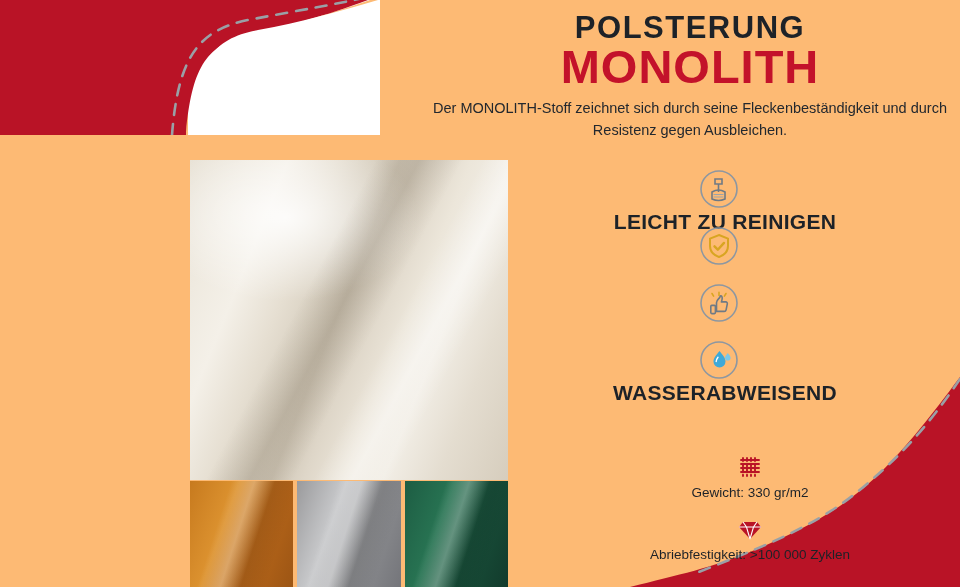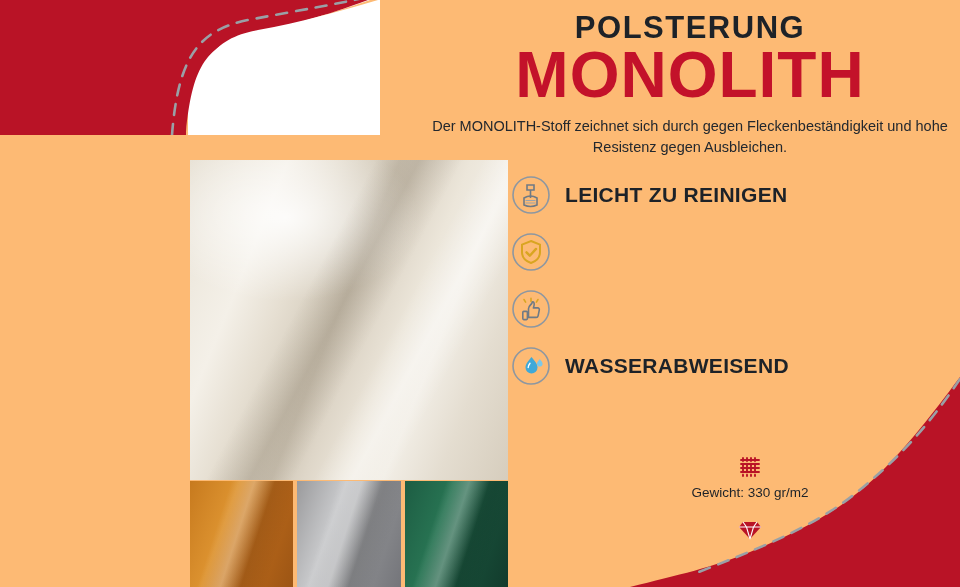--- a/index.html
+++ b/index.html
@@ -50,21 +50,21 @@
     text-align: center;
   }
   .h-sub {
     font-size: 31px;
     font-weight: bold;
     letter-spacing: 1.5px;
     color: #1d2228;
     line-height: 1.05;
   }
   .h-main {
-    font-size: 64px;
+    font-size: 47px;
     font-weight: bold;
     letter-spacing: 1px;
     color: #c3122a;
     line-height: 1.02;
     margin-top: -2px;
   }
   .desc {
     margin-top: 8px;
     font-size: 14.5px;
     color: #23282e;
@@ -133,20 +133,21 @@
     position: absolute;
     left: 510px;
     top: 168px;
     width: 430px;
   }
   .feature {
     display: flex;
     align-items: center;
     height: 53px;
     margin-bottom: 4px;
+    flex-direction: column;
   }
   .feature-icon {
     width: 42px;
     height: 42px;
     flex: 0 0 42px;
     display: flex;
     align-items: center;
     justify-content: center;
     margin-right: 13px;
   }
@@ -197,21 +198,21 @@
   <div class="corner-br">
     <svg width="330" height="210" viewBox="0 0 330 210" xmlns="http://www.w3.org/2000/svg">
       <path d="M330,210 L330,0 C300,40 280,66 250,96 C215,130 180,150 120,175 C84,190 48,198 0,210 Z" fill="#b91326"></path>
       <path d="M330,2 C296,52 268,82 226,116 C184,150 128,172 66,196" fill="none" stroke="#9aa0a6" stroke-width="2.6" stroke-dasharray="11 9" stroke-linecap="round"></path>
     </svg>
   </div>
 
   <div class="head-block">
     <div class="h-sub">POLSTERUNG</div>
     <div class="h-main">MONOLITH</div>
-    <div class="desc">Der MONOLITH-Stoff zeichnet sich durch gegen Fleckenbeständigkeit und hohe Resistenz gegen Ausbleichen.</div>
+    <div class="desc">Der MONOLITH-Stoff zeichnet sich durch seine Fleckenbeständigkeit und durch Resistenz gegen Ausbleichen.</div>
   </div>
 
   <div class="fabric-main"></div>
 
   <div class="swatches">
     <div class="swatch sw-amber"></div>
     <div class="swatch sw-grey"></div>
     <div class="swatch sw-green"></div>
   </div>
 
@@ -279,17 +280,18 @@
       <div class="spec-text">Gewicht: 330 gr/m2</div>
     </div>
 
     <div class="spec">
       <div class="spec-icon">
         <svg width="26" height="26" viewBox="0 0 26 26" xmlns="http://www.w3.org/2000/svg">
           <path d="M6 6 h14 l4 5 l-11 12 l-11 -12 z" fill="#b91326"></path>
           <path d="M2 11 h22 M6 6 l3.5 5 l3.5 12 M20 6 l-3.5 5 l-3.5 12" fill="none" stroke="#ffffff" stroke-width="1.1"></path>
         </svg>
       </div>
+      <div class="spec-text">Abriebfestigkeit: &gt;100 000 Zyklen</div>
     </div>
 
   </div>
 
 </div>
 
 </body></html>

